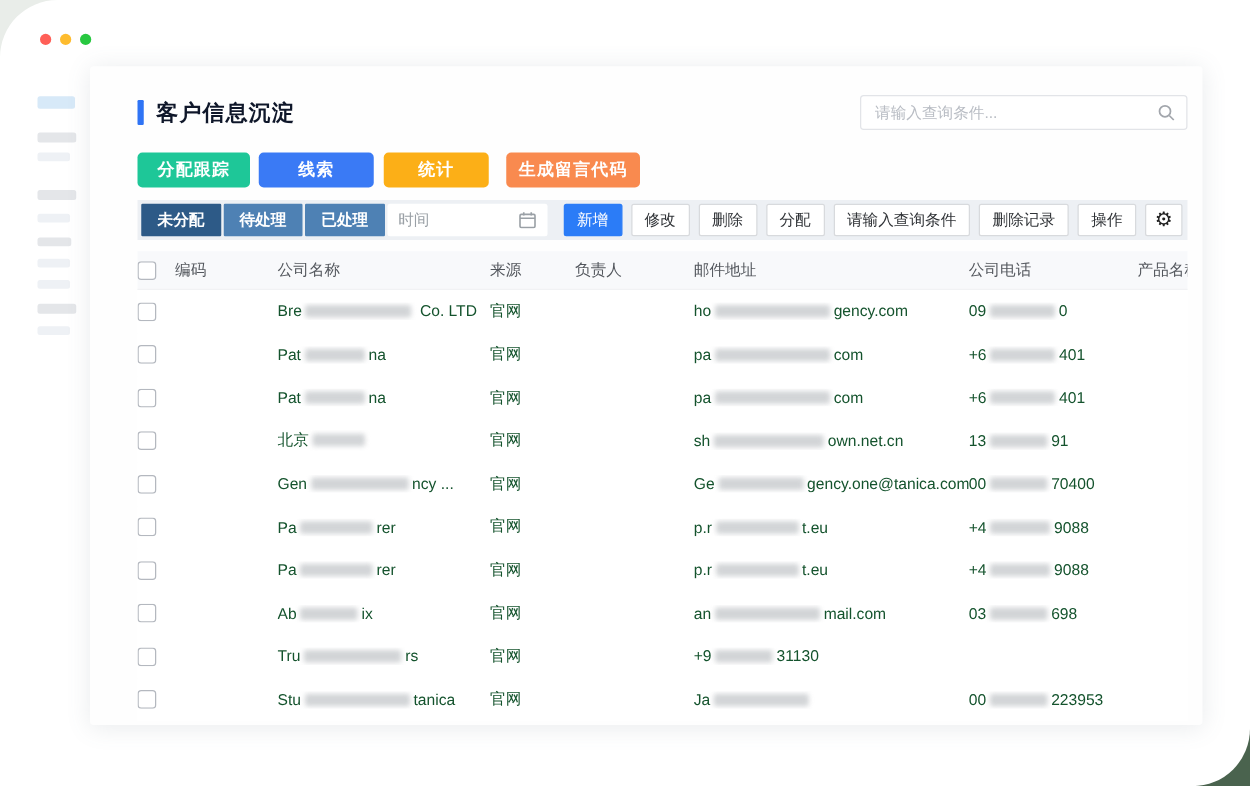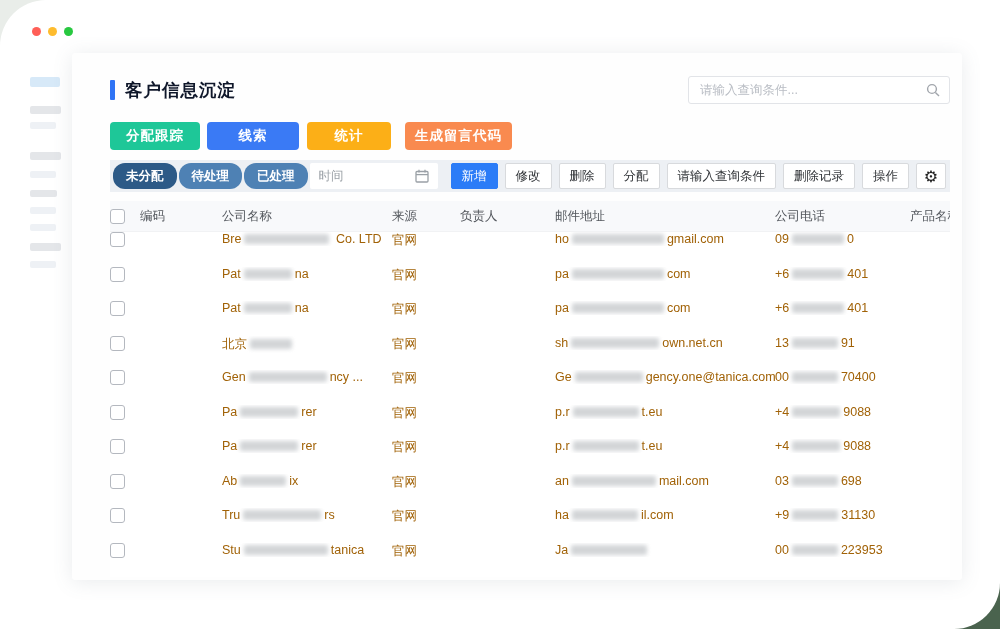--- a/index.html
+++ b/index.html
@@ -47,36 +47,36 @@
     display:flex;align-items:center;justify-content:center;cursor:pointer;letter-spacing:1px;}
   .nav-btn:nth-child(1){width:90px;}
   .nav-btn:nth-child(2){width:92px;margin-left:7px;}
   .nav-btn:nth-child(3){width:84px;margin-left:8px;}
   .nav-btn:nth-child(4){width:107px;margin-left:14px;}
   
   .filter-bar{margin-top:10px;height:32px;background:#edf0f4;display:flex;align-items:center;
     padding:0 3px;box-sizing:border-box;}
   .tabs{display:flex;gap:2px;height:26px;}
   .tab{padding:0 13px;display:flex;align-items:center;color:#fff;font-size:12.5px;font-weight:bold;
-    background:#4e81b4;border-radius:12px;cursor:pointer;}
+    background:#4e81b4;border-radius:1px;cursor:pointer;}
   .tab.active{background:#2d5a87;}
   .time-input{width:128px;height:26px;background:#fff;margin-left:2px;display:flex;align-items:center;
     padding:0 9px;box-sizing:border-box;border-radius:2px;}
   .time-input span{flex:1;color:#9aa0a6;font-size:12.5px;}
   .fspacer{flex:1;}
   .actions{display:flex;gap:7px;align-items:center;margin-right:1px;}
   .act-btn{height:26px;padding:0 10px;background:#fff;border:1px solid #d8dadd;border-radius:2px;
     font-size:12.5px;color:#303337;display:flex;align-items:center;cursor:pointer;white-space:nowrap;
     font-family:"Liberation Sans","DejaVu Sans",sans-serif;}
   .act-btn.primary{background:#2b7cf7;border-color:#2b7cf7;color:#fff;}
   .gear-btn{width:30px;justify-content:center;font-size:16px;padding:0;color:#222;font-weight:bold;}
   
   .thead{margin-top:9px;height:30px;background:#f8f9fb;display:flex;align-items:center;
     color:#53575d;font-size:12.5px;border-bottom:1px solid #f1f2f4;}
-  .trow{height:34.5px;display:flex;align-items:flex-start;font-size:12.5px;color:#a16207;background:#fff;}
+  .trow{height:34.5px;display:flex;align-items:center;font-size:12.5px;color:#14532d;background:#fff;}
   .cell{padding-right:6px;white-space:nowrap;overflow:hidden;box-sizing:border-box;}
   .c-check{width:30px;display:flex;align-items:center;}
   .c-code{width:82px;}
   .c-company{width:170px;}
   .c-source{width:68px;}
   .c-owner{width:95px;}
   .c-email{width:220px;}
   .c-phone{width:115px;}
   .c-product{flex:1;margin-left:20px;}
   .cb{width:13px;height:13px;border:1px solid #b4b8bf;border-radius:3px;background:#fff;cursor:pointer;}
@@ -177,21 +177,21 @@
 
     <div class="tbody">
         <div class="trow">
           <div class="cell c-check">
             <span class="cb"></span>
           </div>
           <div class="cell c-code"></div>
           <div class="cell c-company"><span>Bre</span><span class="blur" style="width: 85px;"></span><span> Co. LTD</span></div>
           <div class="cell c-source">官网</div>
           <div class="cell c-owner"></div>
-          <div class="cell c-email"><span>ho</span><span class="blur" style="width: 92px;"></span><span>gmail.com</span></div>
+          <div class="cell c-email"><span>ho</span><span class="blur" style="width: 92px;"></span><span>gency.com</span></div>
           <div class="cell c-phone"><span>09</span><span class="blur" style="width: 52px;"></span><span>0</span></div>
           <div class="cell c-product"></div>
         </div>
         <div class="trow">
           <div class="cell c-check">
             <span class="cb"></span>
           </div>
           <div class="cell c-code"></div>
           <div class="cell c-company"><span>Pat</span><span class="blur" style="width: 48px;"></span><span>na</span></div>
           <div class="cell c-source">官网</div>
@@ -273,21 +273,20 @@
           <div class="cell c-product"></div>
         </div>
         <div class="trow">
           <div class="cell c-check">
             <span class="cb"></span>
           </div>
           <div class="cell c-code"></div>
           <div class="cell c-company"><span>Tru</span><span class="blur" style="width: 78px;"></span><span>rs</span></div>
           <div class="cell c-source">官网</div>
           <div class="cell c-owner"></div>
-          <div class="cell c-email"><span>ha</span><span class="blur" style="width: 66px;"></span><span>il.com</span></div>
           <div class="cell c-phone"><span>+9</span><span class="blur" style="width: 46px;"></span><span>31130</span></div>
           <div class="cell c-product"></div>
         </div>
         <div class="trow">
           <div class="cell c-check">
             <span class="cb"></span>
           </div>
           <div class="cell c-code"></div>
           <div class="cell c-company"><span>Stu</span><span class="blur" style="width: 84px;"></span><span>tanica</span></div>
           <div class="cell c-source">官网</div>

